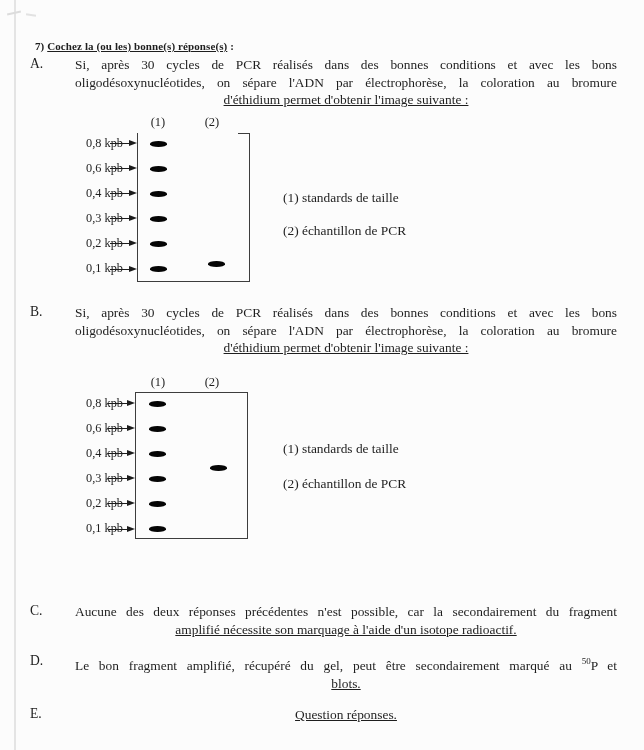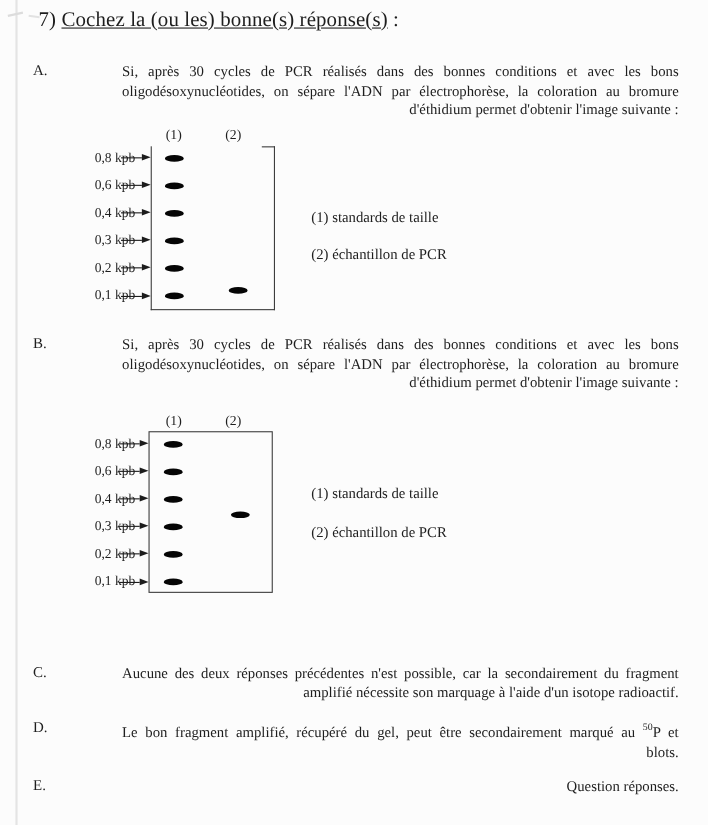--- a/index.html
+++ b/index.html
@@ -13,28 +13,28 @@
     overflow:hidden;
   }
   .abs { position:absolute; }
 
   
   .scan-line { left:14px; top:0; width:2px; height:750px; background:#e4e4e4; }
   .smudge1 { left:7px; top:12px; width:14px; height:2px; background:#dcdcdc; transform:rotate(-12deg); }
   .smudge2 { left:26px; top:14px; width:10px; height:2px; background:#e2e2e2; transform:rotate(8deg); }
 
   
-  .title { left:35px; top:8px; font-size:19px; font-weight:400; letter-spacing:.1px; white-space:nowrap; }
+  .title { left:35px; top:40px; font-size:11px; font-weight:700; letter-spacing:.1px; white-space:nowrap; }
   .title .und { text-decoration:underline; }
 
   
   .opt-letter { left:30px; font-size:13.6px; }
   .opt-text  { left:75px; width:542px; font-size:13.4px; line-height:17.5px; }
-  .jline { text-align:justify; text-align-last:justify;margin-left:36px; }
-  .lline { text-align:right; }
+  .jline { text-align:justify; text-align-last:justify; }
+  .lline { text-align:center;text-decoration:underline; }
   sup.iso { font-size:9px; vertical-align:6px; }
 
   
   .diagram { left:0; width:644px; }
   .lane-header { width:28px; text-align:center; font-size:12.5px; }
   .gel-box { border:1.6px solid #3d3d3d; background:transparent; }
   .gel-box.open-top { border-top:none; }
   .top-notch { height:0; border-top:1.6px solid #3d3d3d; }
   .marker-label { left:73px; width:50px; text-align:right; font-size:12.3px; white-space:nowrap; }
   .arrow { height:0; border-top:1.4px solid #1c1c1c; }

